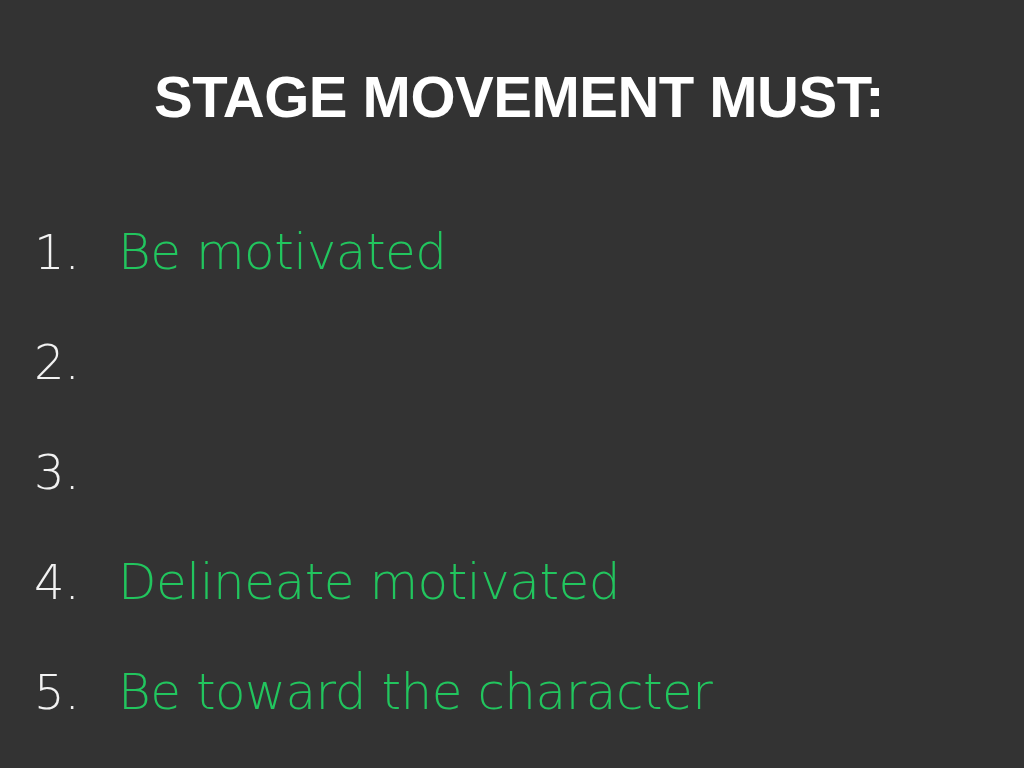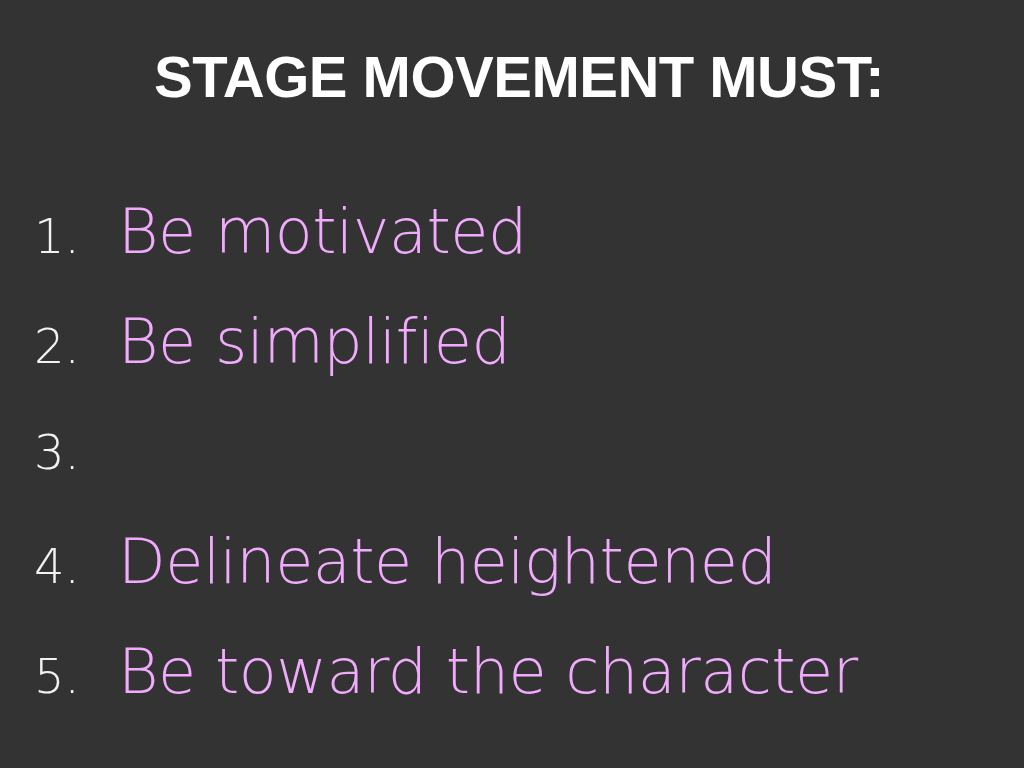--- a/index.html
+++ b/index.html
@@ -15,20 +15,21 @@
     background: #333333;
     font-family: "Liberation Sans", sans-serif;
     -webkit-font-smoothing: antialiased;
   }
 
   .slide {
     position: relative;
     width: 1024px;
     height: 636px;
     background: #333333;
+    margin-top: 20px;
   }
 
   
   .slide-title {
     position: absolute;
     left: 0;
     top: 44px;
     width: 1024px;
     text-align: center;
     padding-left: 14px;
@@ -63,24 +64,24 @@
     color: #f2f2f2;
     font-family: "DejaVu Sans", sans-serif;
     font-weight: 300;
     font-size: 48px;
     line-height: 72px;
     letter-spacing: 0px;
   }
 
   .item-text {
     flex: 1 1 auto;
-    color: #f0abfc;
+    color: #22c55e;
     font-family: "DejaVu Sans", sans-serif;
     font-weight: 300;
-    font-size: 62px;
+    font-size: 50px;
     line-height: 72px;
     letter-spacing: -0.5px;
     white-space: nowrap;
   }
 </style>
 </head>
 <body>
 
 <div class="slide">
 
@@ -88,30 +89,29 @@
 
   <ol class="slide-list">
 
     <li class="list-item">
       <span class="item-number">1.</span>
       <span class="item-text">Be motivated</span>
     </li>
 
     <li class="list-item">
       <span class="item-number">2.</span>
-      <span class="item-text">Be simplified</span>
     </li>
 
     <li class="list-item">
       <span class="item-number">3.</span>
     </li>
 
     <li class="list-item">
       <span class="item-number">4.</span>
-      <span class="item-text">Delineate heightened</span>
+      <span class="item-text">Delineate motivated</span>
     </li>
 
     <li class="list-item">
       <span class="item-number">5.</span>
       <span class="item-text">Be toward the character</span>
     </li>
 
   </ol>
 
 </div>

